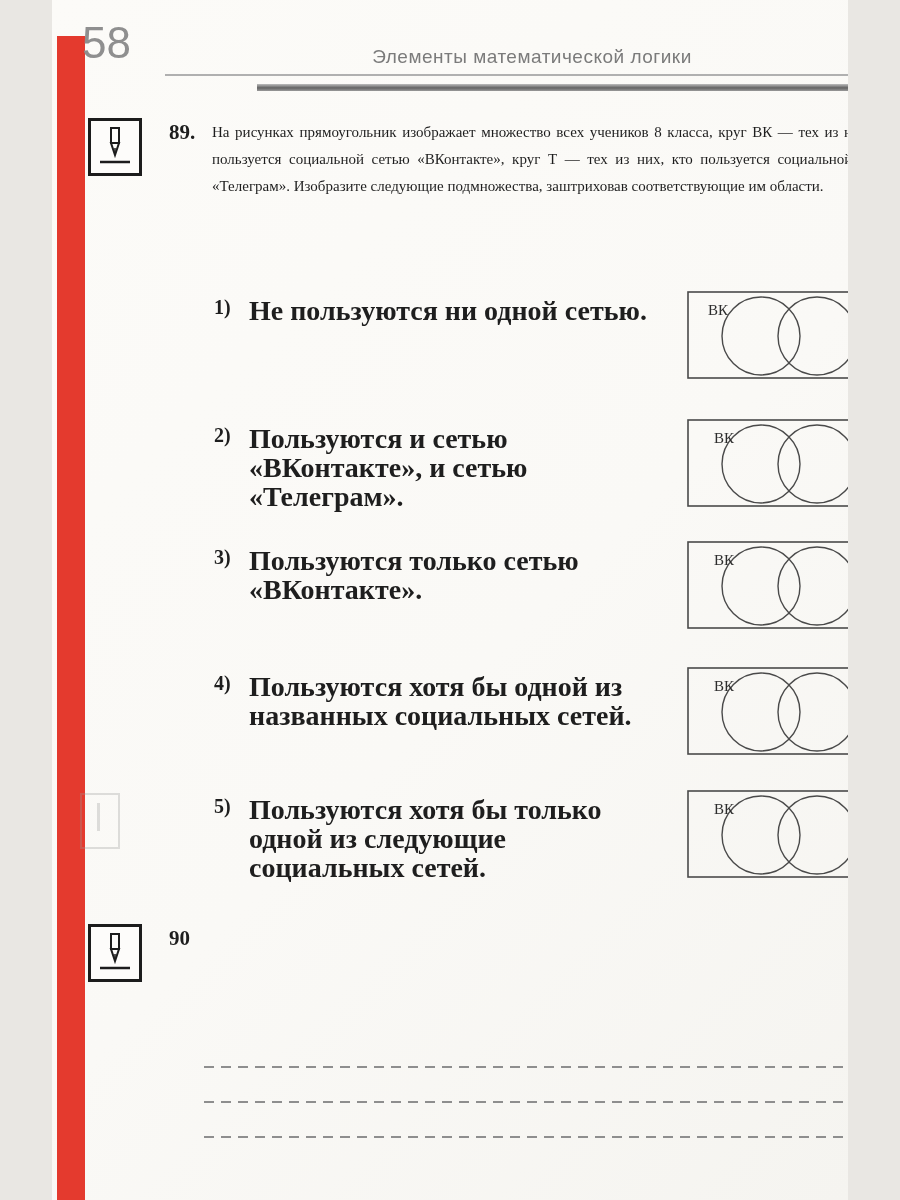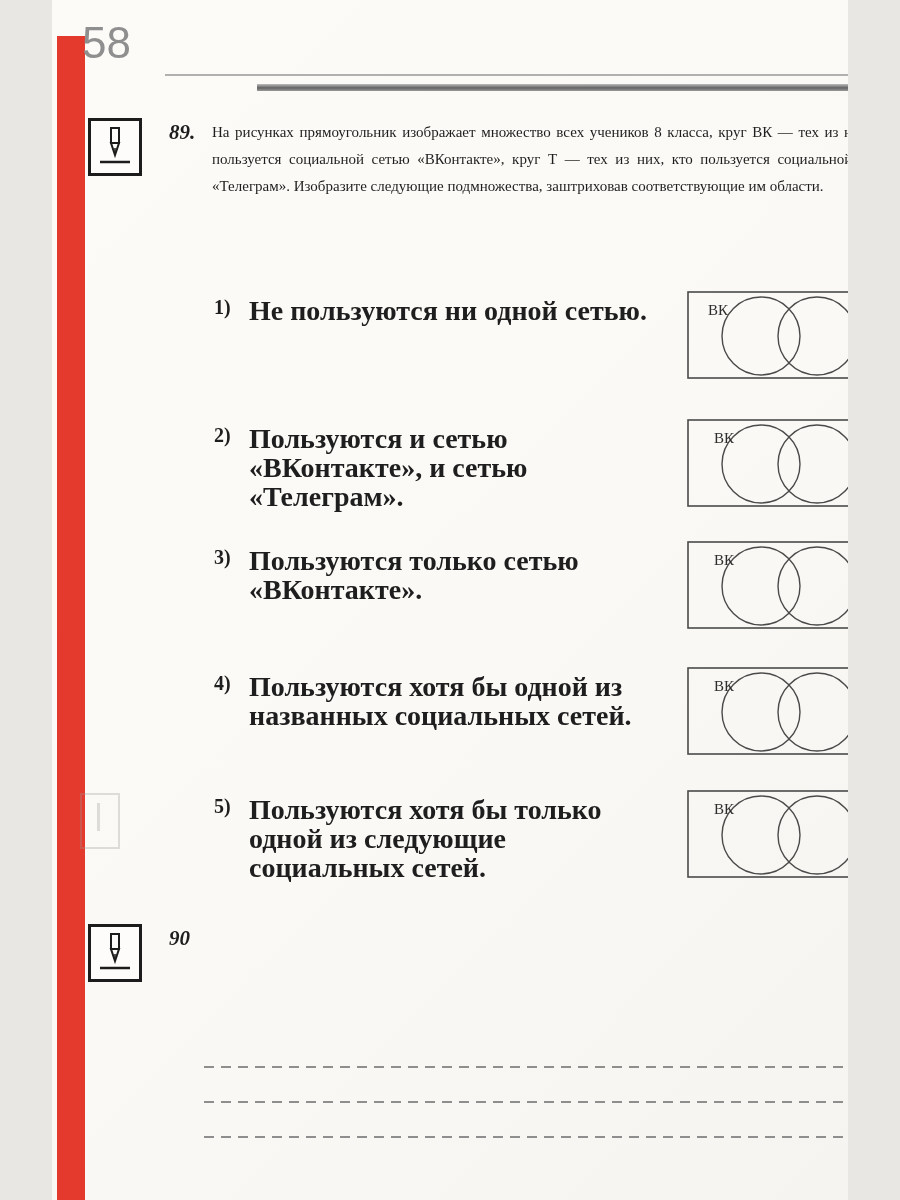--- a/index.html
+++ b/index.html
@@ -13,21 +13,21 @@
   .red-stripe{position:absolute;left:5px;top:36px;width:28px;height:1164px;background:#e43a2e;}
   .page-number{position:absolute;left:30px;top:18px;font-family:"Liberation Sans","DejaVu Sans",sans-serif;
     font-size:44px;color:#8f8f8f;}
   .header-title{position:absolute;left:115px;top:46px;width:730px;text-align:center;
     font-family:"Liberation Sans","DejaVu Sans",sans-serif;font-size:19px;color:#7b7b7b;letter-spacing:.5px;}
   .rule-thin{position:absolute;left:113px;top:74px;width:732px;height:2px;background:#b0b0b0;}
   .rule-thick{position:absolute;left:205px;top:84px;width:635px;height:7px;
     background:linear-gradient(to bottom,#bdbdbd,#636363 55%,#9a9a9a);}
   .icon-box{position:absolute;width:48px;height:52px;border:3px solid #1c1c1c;background:#fdfcfa;
     display:flex;align-items:center;justify-content:center;}
-  .task-number{position:absolute;font-size:21px;font-weight:bold;font-style:italic;}
+  .task-number{position:absolute;font-size:21px;font-weight:bold;}
   .task-statement{position:absolute;font-size:15px;font-weight:normal;line-height:27px;
     text-align:justify;}
   .item{position:absolute;left:0;width:900px;}
   .item-num{position:absolute;left:162px;top:0;font-size:20px;font-weight:bold;}
   .item-text{position:absolute;left:197px;top:0;width:400px;font-size:28px;font-weight:bold;line-height:29px;}
   .venn-wrap{position:absolute;left:635px;top:-5px;width:210px;height:88px;}
   .venn-wrap svg{display:block;width:210px;height:88px;}
   .venn-label{font-family:"Liberation Serif","DejaVu Serif",serif;font-size:15px;fill:#2d2d2d;}
   .var-italic{font-style:italic;font-family:"Liberation Serif","DejaVu Serif",serif;}
   .answer-line{position:absolute;left:152px;width:696px;height:2px;
@@ -36,20 +36,21 @@
     opacity:.3;background:transparent;}
   .ghost-box::after{content:"";position:absolute;left:15px;top:8px;width:3px;height:28px;background:#9a9a9a;}
 </style>
 </head>
 <body>
 
 <div class="page">
 
   <div class="red-stripe"></div>
   <div class="page-number">58</div>
+  <div class="header-title">Элементы математической логики</div>
   <div class="rule-thin"></div>
   <div class="rule-thick"></div>
 
   <div class="icon-box" style="left:36px;top:118px;">
     <svg width="42" height="46" viewBox="0 0 42 46">
       <rect x="17" y="4" width="8" height="15" fill="none" stroke="#1c1c1c" stroke-width="2"></rect>
       <polygon points="17,19 25,19 21,31" fill="none" stroke="#1c1c1c" stroke-width="2"></polygon>
       <line x1="21" y1="24" x2="21" y2="29" stroke="#1c1c1c" stroke-width="1.5"></line>
       <line x1="6" y1="38" x2="36" y2="38" stroke="#1c1c1c" stroke-width="2.5"></line>
     </svg>

